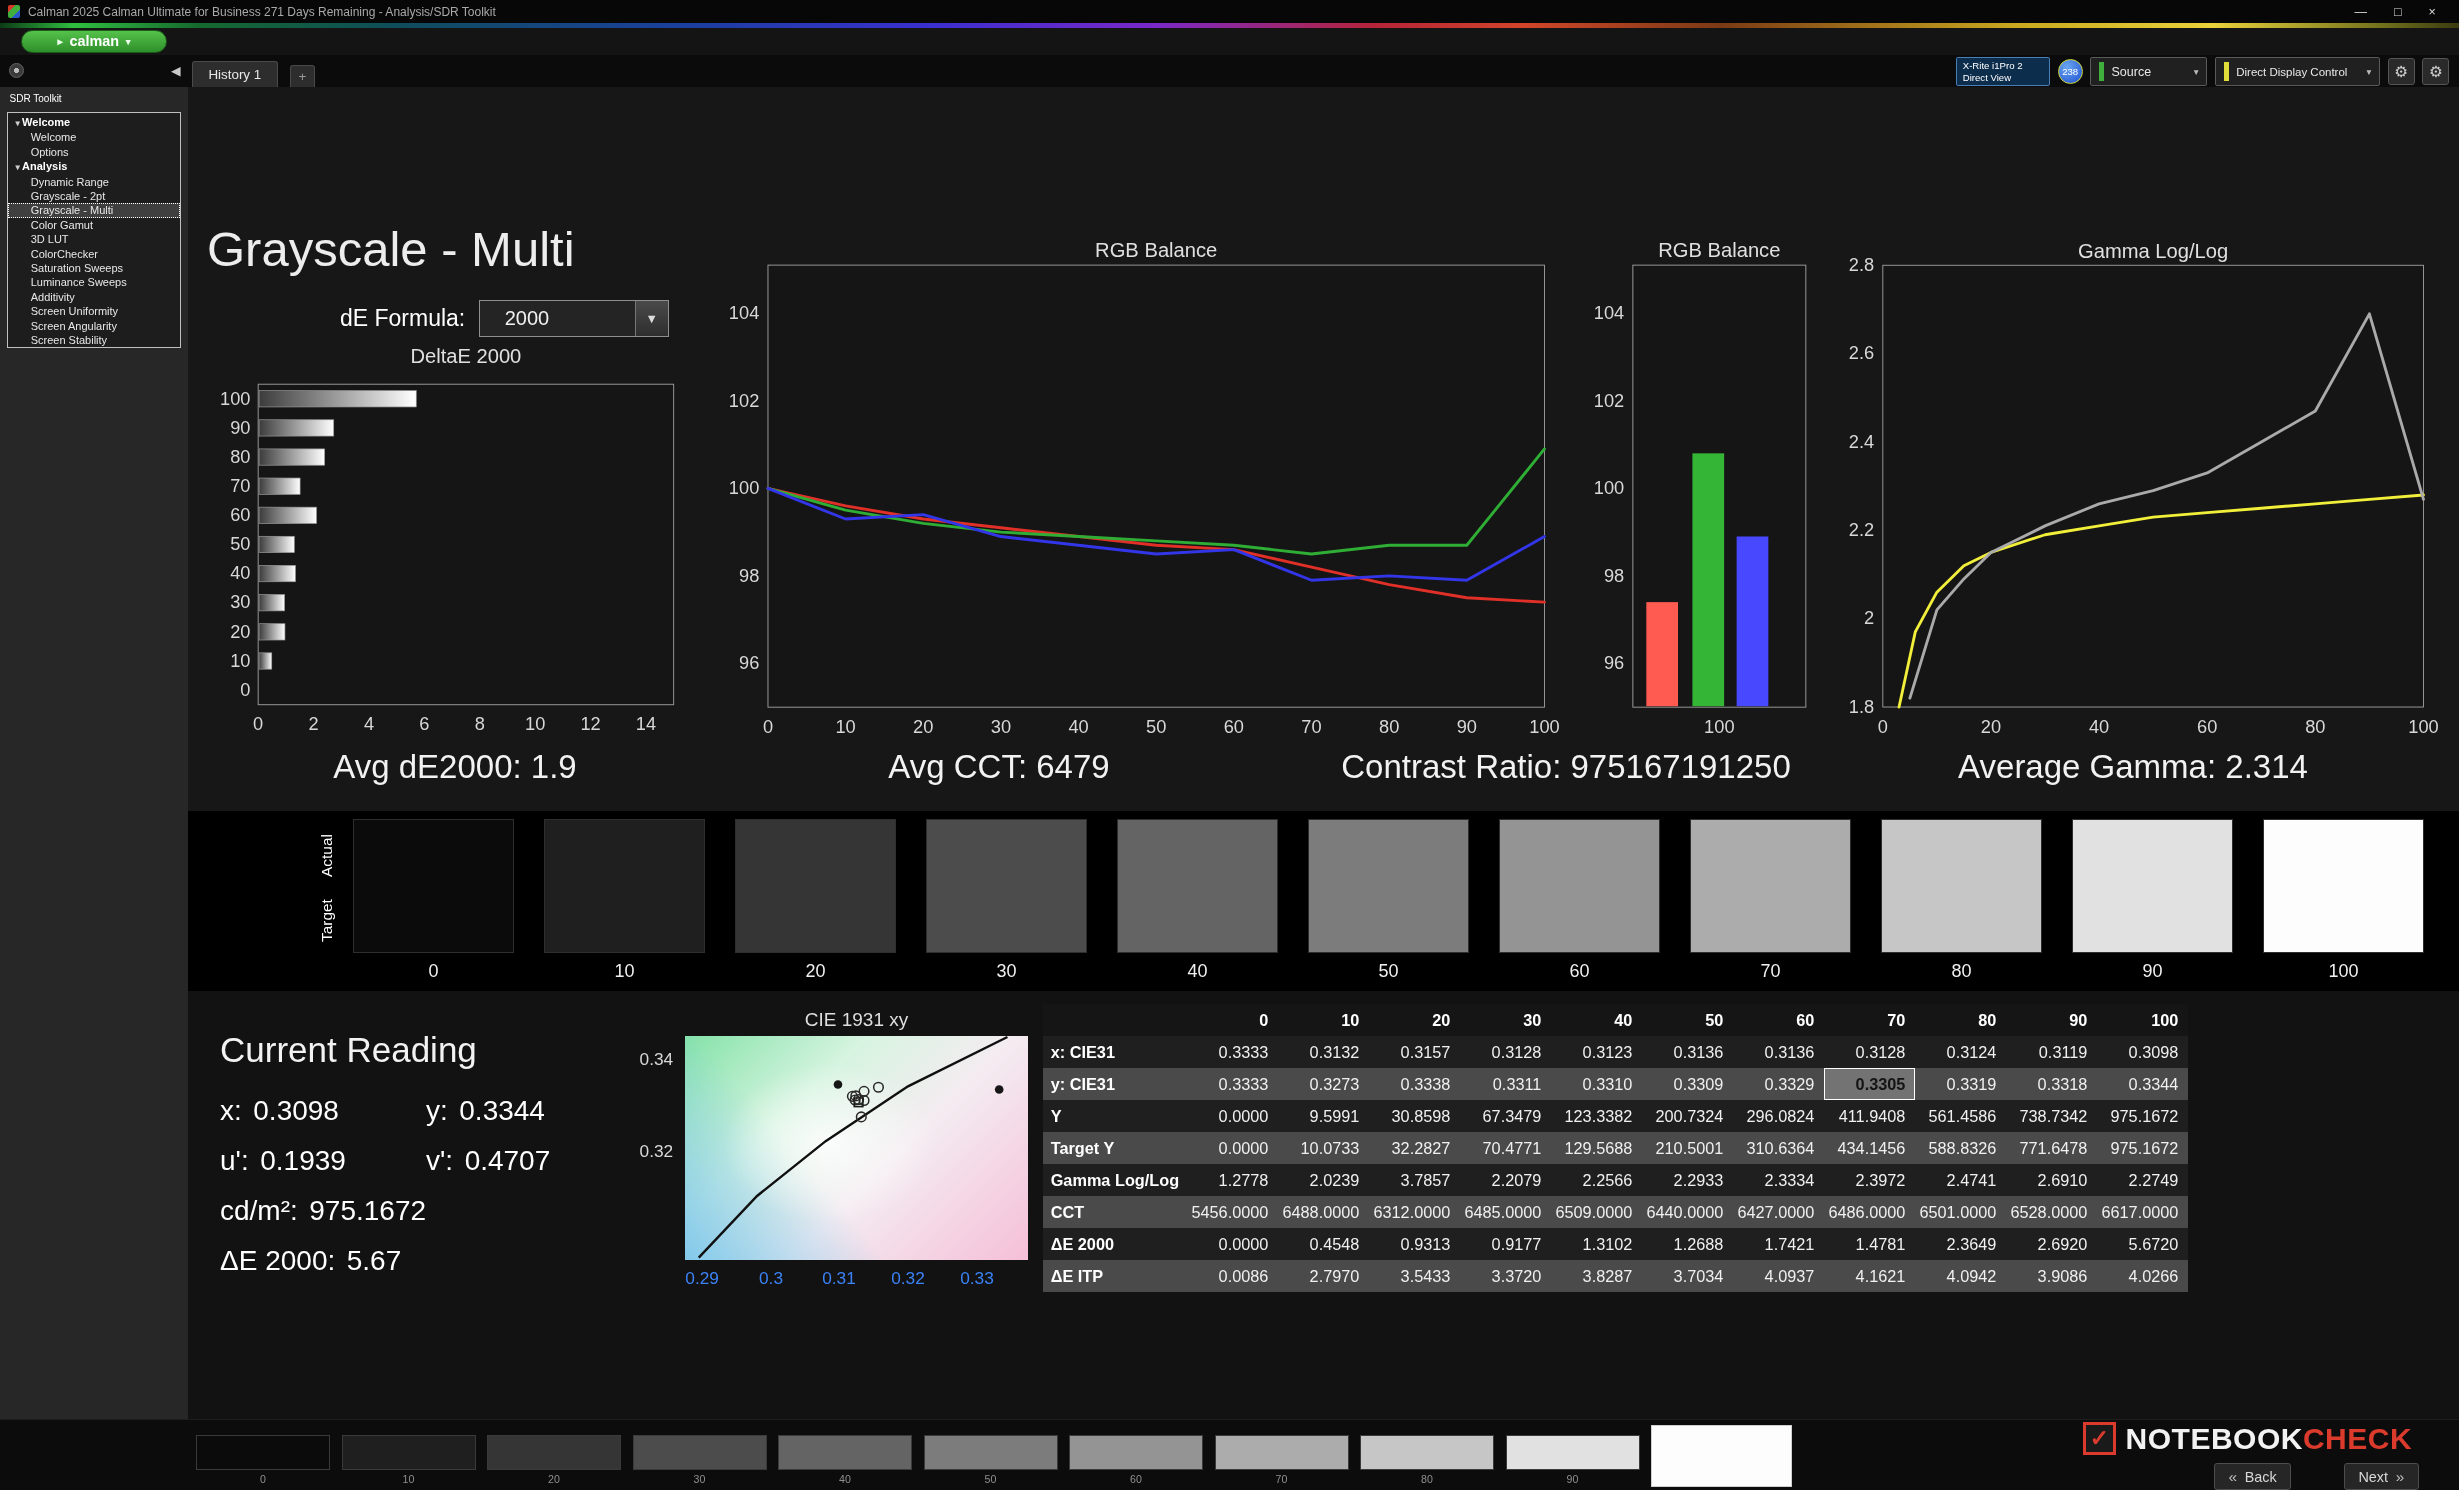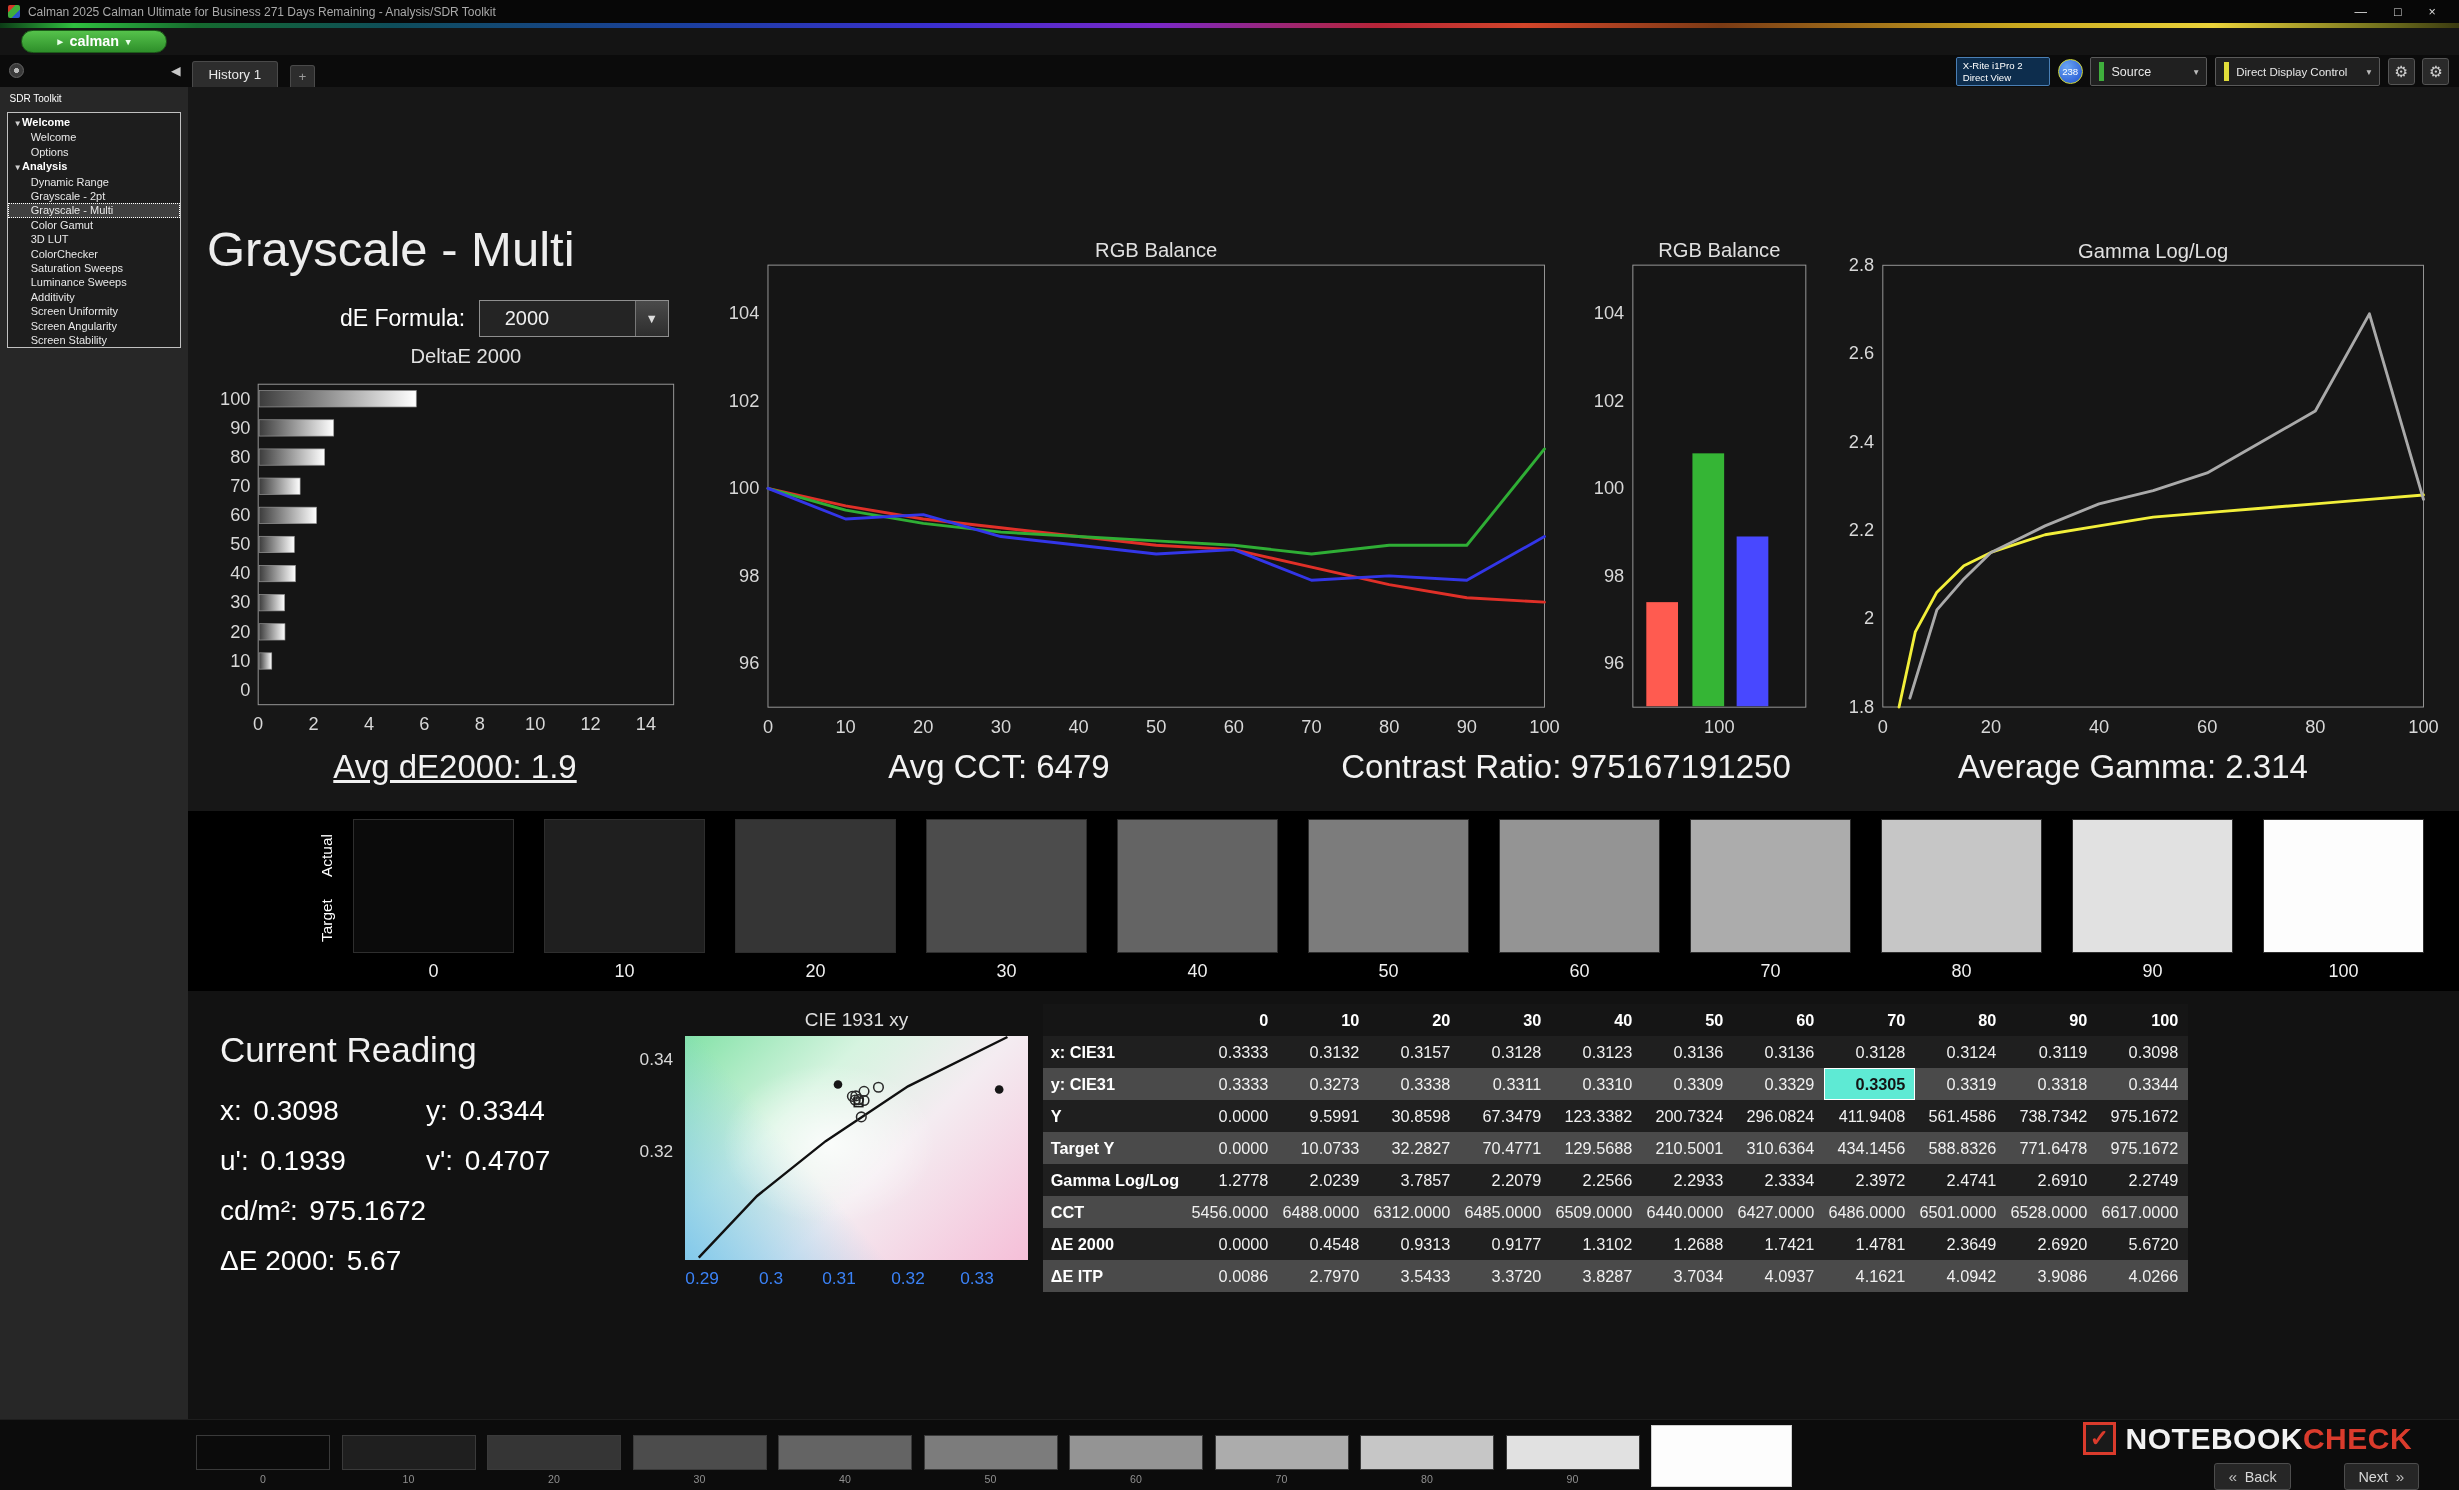--- a/index.html
+++ b/index.html
@@ -82,21 +82,21 @@
   .chart.rgbline { left:530px;  top:155px; }
   .chart.rgbbar  { left:1392px; top:155px; }
   .chart.gamma   { left:1642px; top:155px; }
   svg { overflow:visible; }
   svg text { font-family:"Liberation Sans", sans-serif; }
   .tl { fill:#d8d8d8; font-size:19px; }
   .ct { fill:#e0e0e0; font-size:21px; }
   .plot { fill:#151515; stroke:#9b9b9b; stroke-width:1; }
 
   .stat { position:absolute; top:661px; transform:translateX(-50%); font-size:33px; color:#f2f2f2; white-space:nowrap; }
-  .s1 { left:267px;text-decoration:underline; } .s2 { left:811px; } .s3 { left:1378px; } .s4 { left:1945px; }
+  .s1 { left:267px; } .s2 { left:811px; } .s3 { left:1378px; } .s4 { left:1945px; }
 
   
   .swatch-band { position:absolute; left:0; top:724px; width:2271px; height:180px; background:#000; }
   .rot-label { position:absolute; left:104px; width:71px; height:19px; text-align:center; color:#fff;
                font-size:15.4px; transform:rotate(-90deg); }
   .rot-actual { top:35px; } .rot-target { top:100px; }
   .swatch-row { position:absolute; left:165px; top:7.7px; display:flex; gap:30px; }
   .swatch-cell { width:161px; }
   .swatch { height:134px; border:1px solid #2e2e2e; }
   .swatch-label { text-align:center; color:#f0f0f0; font-size:18px; margin-top:8.6px; }
@@ -122,21 +122,21 @@
   .cie-xtick { position:absolute; top:3.8px; width:48px; text-align:center; font-size:17.3px; color:#3b82f6; }
 
   
   .rtable { position:absolute; left:855px; top:917px; display:grid;
             grid-template-columns:144px repeat(11, 91px); font-size:16.3px; }
   .rcell { height:32px; line-height:32px; text-align:right; padding-right:9.6px; color:#f0f0f0; }
   .rlabel { text-align:left; padding-left:7.7px; padding-right:0; font-weight:bold; color:#fff; }
   .rhead { background:#151515; color:#fff; font-weight:bold; }
   .dark { background:#1f1f1f; }
   .light { background:#4a4a4a; }
-  .hl { background:#5eead4; color:#141414; outline:1.9px solid #fff; outline-offset:-1.9px; font-weight:bold; }
+  .hl { background:#737373; color:#141414; outline:1.9px solid #fff; outline-offset:-1.9px; font-weight:bold; }
 
   
   .bottombar { position:absolute; left:0; top:1419px; width:2459px; height:72px; background:#0c0c0c; border-top:1px solid #1e1e1e; }
   .patch-row { position:absolute; left:196px; top:15.4px; display:flex; gap:11.5px; align-items:flex-start; }
   .patch-cell { width:134px; }
   .patch { height:35px; border:1px solid #3a3a3a; }
   .patch-label { text-align:center; color:#8f8f8f; font-size:10.6px; margin-top:2.9px; }
   .patch-cell.selected { width:141px; margin-top:-10.6px; }
   .patch-cell.selected .patch { height:62px; border:1px solid #cfcfcf; }
   .watermark { position:absolute; left:2083px; top:1.9px; display:flex; align-items:center; gap:9.6px; }

